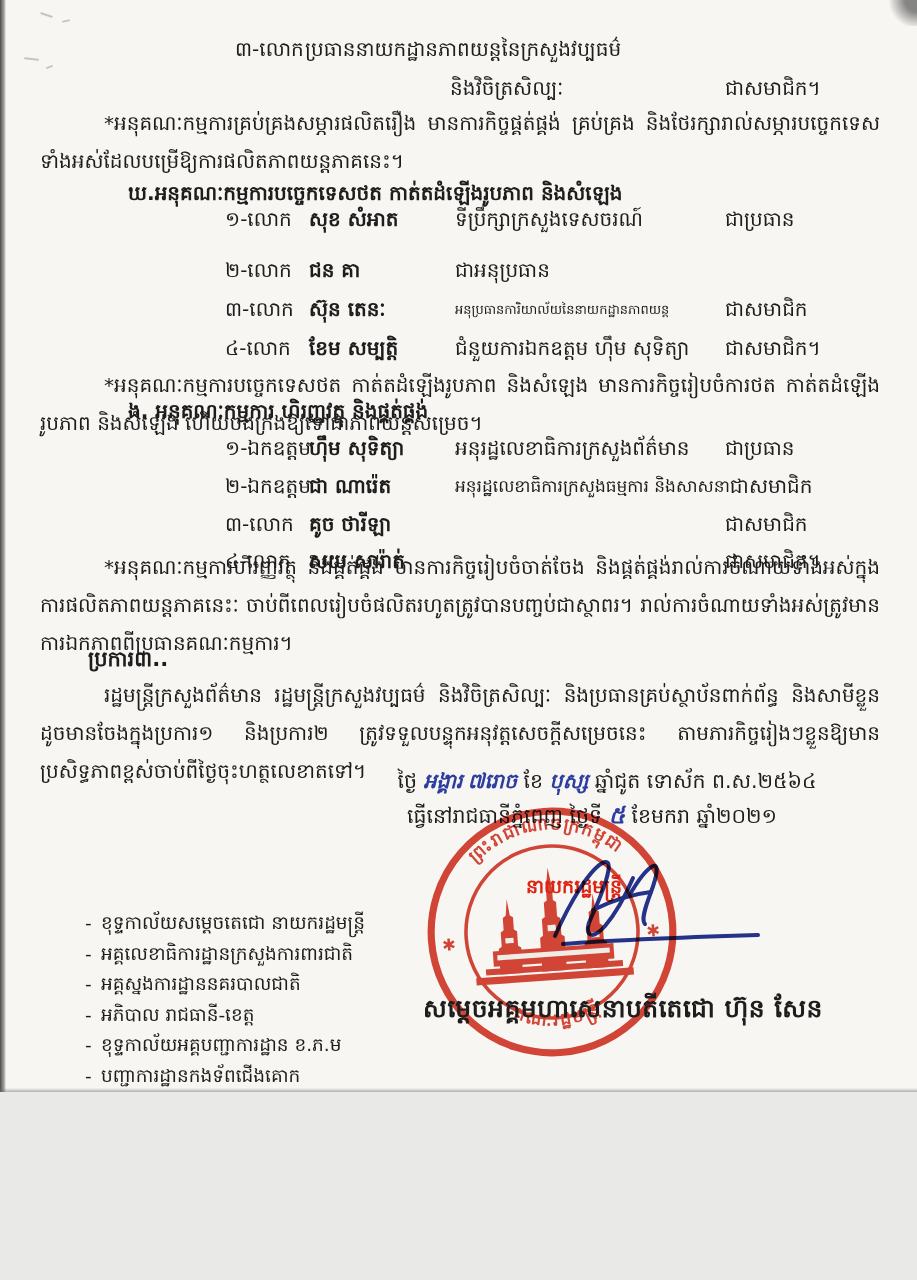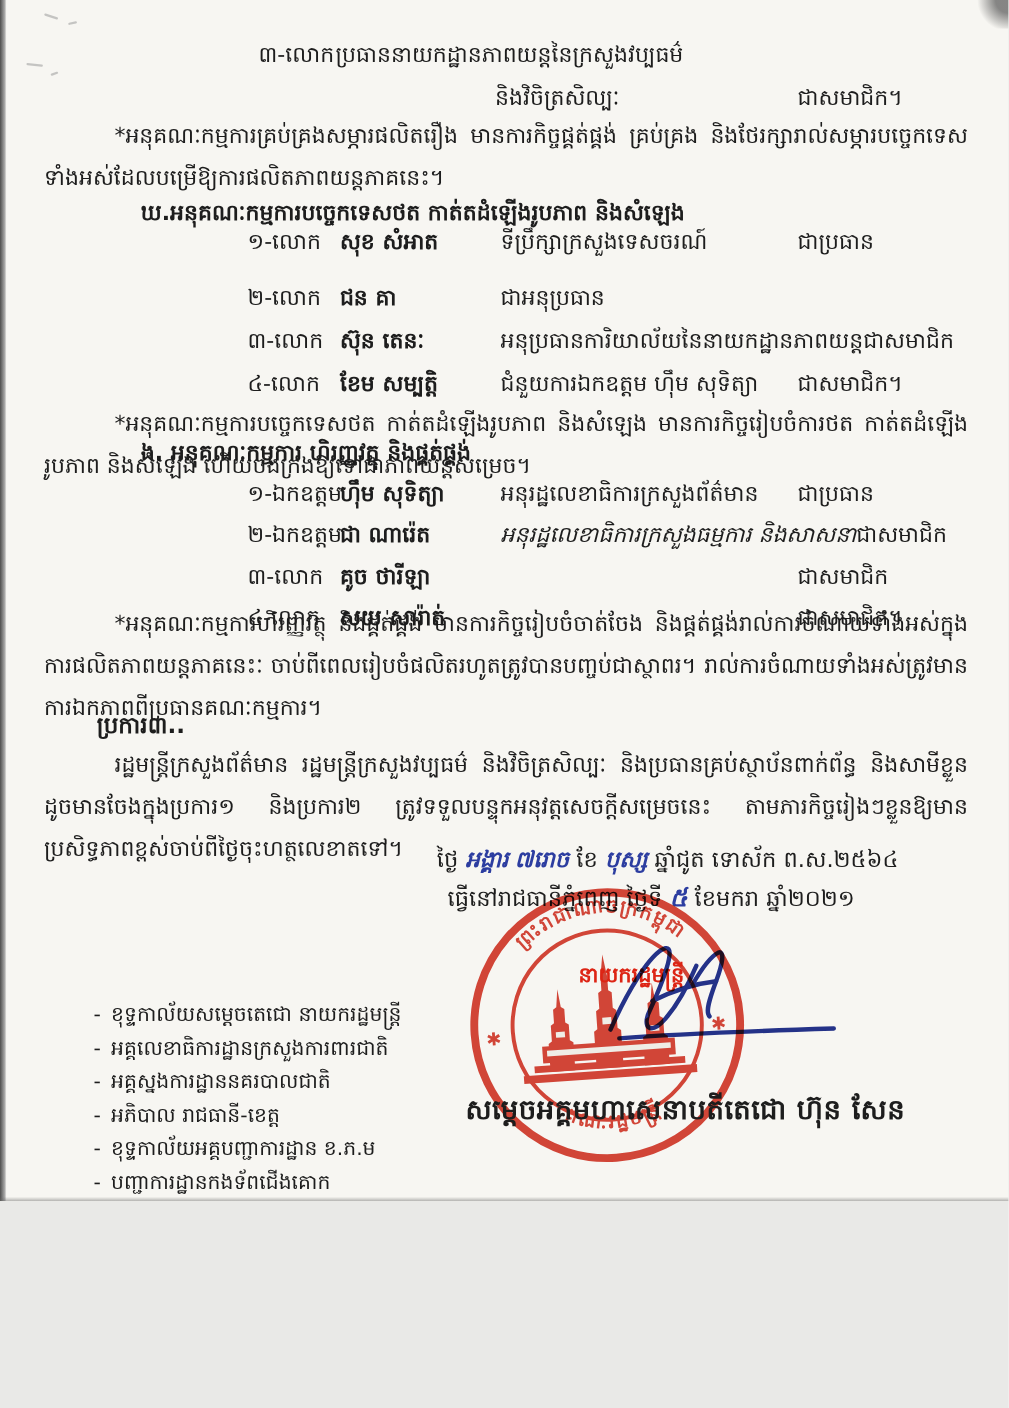--- a/index.html
+++ b/index.html
@@ -24,21 +24,21 @@
   .mrow{position:absolute;left:225px;width:614px;display:flex;font-size:20px;line-height:39px;white-space:nowrap;}
   .m-no{width:84px;flex:none;}
   .m-name{width:146px;flex:none;font-weight:700;}
   .m-pos{flex:1;overflow:visible;}
   .m-role{width:114px;flex:none;}
   .crow{left:235px;width:604px;}
   .crow .m-no{width:70px;}
   .crow .m-name{width:145px;}
 
   .date-line{position:absolute;white-space:nowrap;font-size:20.5px;line-height:34px;transform:translateX(-50%);}
-  .hw{font-family:Liberation Sans, sans-serif;font-style:italic;font-weight:600;color:#2c3da0;}
+  .hw{font-family:Liberation Serif, serif;font-style:italic;font-weight:600;color:#2c3da0;}
   .sig-title{position:absolute;left:574px;top:842px;transform:translateX(-50%);
              font-size:19px;font-weight:700;color:#dd2414;white-space:nowrap;z-index:4;margin-top:32px;}
   .signer{position:absolute;left:623px;top:993px;transform:translateX(-50%);
           font-size:25px;font-weight:700;white-space:nowrap;z-index:4;letter-spacing:.5px;}
   #seal-wrap{position:absolute;left:424px;top:804px;width:256px;height:256px;z-index:2;
              transform:rotate(-4deg);opacity:.93;mix-blend-mode:multiply;}
   #signature-wrap{position:absolute;left:533px;top:852px;width:235px;height:108px;z-index:5;mix-blend-mode:multiply;}
 
   .cc{position:absolute;left:85px;top:908px;font-size:18.5px;line-height:30.5px;z-index:3;}
   .cc-head{font-weight:700;font-size:19.5px;margin-bottom:4px;}
@@ -80,42 +80,42 @@
     <span class="m-role">ជាប្រធាន</span>
   </div>
   <div class="mrow" style="top:251px;">
     <span class="m-no">២-លោក</span>
     <span class="m-name">ជន គា</span>
     <span class="m-role">ជាអនុប្រធាន</span>
   </div>
   <div class="mrow" style="top:290px;">
     <span class="m-no">៣-លោក</span>
     <span class="m-name">ស៊ុន តេនៈ</span>
-    <span class="m-pos" style="font-size:20px;">អនុប្រធានការិយាល័យនៃនាយកដ្ឋានភាពយន្ត</span>
+    <span class="m-pos" style="font-size:13px;">អនុប្រធានការិយាល័យនៃនាយកដ្ឋានភាពយន្ត</span>
     <span class="m-role">ជាសមាជិក</span>
   </div>
   <div class="mrow" style="top:329px;">
     <span class="m-no">៤-លោក</span>
     <span class="m-name">ខែម សម្បត្តិ</span>
     <span class="m-pos">ជំនួយការឯកឧត្តម ហ៊ឹម សុទិត្យា</span>
     <span class="m-role">ជាសមាជិក។</span>
   </div>
   <div class="para" style="top:366px;">*អនុគណៈកម្មការបច្ចេកទេសថត កាត់តដំឡើងរូបភាព និងសំឡេង មានការកិច្ចរៀបចំការថត កាត់តដំឡើងរូបភាព និងសំឡេង ហើយចងក្រងឱ្យទៅជាភាពយន្តសម្រេច។</div>
 
   <div class="heading" style="left:128px;top:398px;">ង. អនុគណៈកម្មការ ហិរញ្ញវត្ថុ និងផ្គត់ផ្គង់</div>
   <div class="mrow" style="top:429px;">
     <span class="m-no">១-ឯកឧត្តម</span>
     <span class="m-name">ហ៊ឹម សុទិត្យា</span>
     <span class="m-pos">អនុរដ្ឋលេខាធិការក្រសួងព័ត៌មាន</span>
     <span class="m-role">ជាប្រធាន</span>
   </div>
   <div class="mrow" style="top:467px;">
     <span class="m-no">២-ឯកឧត្តម</span>
     <span class="m-name">ជា ណារ៉េត</span>
-    <span class="m-pos" style="font-size:20px;font-style:italic;">អនុរដ្ឋលេខាធិការក្រសួងធម្មការ និងសាសនា</span>
+    <span class="m-pos" style="font-size:17px;">អនុរដ្ឋលេខាធិការក្រសួងធម្មការ និងសាសនា</span>
     <span class="m-role">ជាសមាជិក</span>
   </div>
   <div class="mrow" style="top:505px;">
     <span class="m-no">៣-លោក</span>
     <span class="m-name">គូច ថារីឡា</span>
     <span class="m-pos"></span>
     <span class="m-role">ជាសមាជិក</span>
   </div>
   <div class="mrow" style="top:542px;">
     <span class="m-no">៤-លោក</span>

